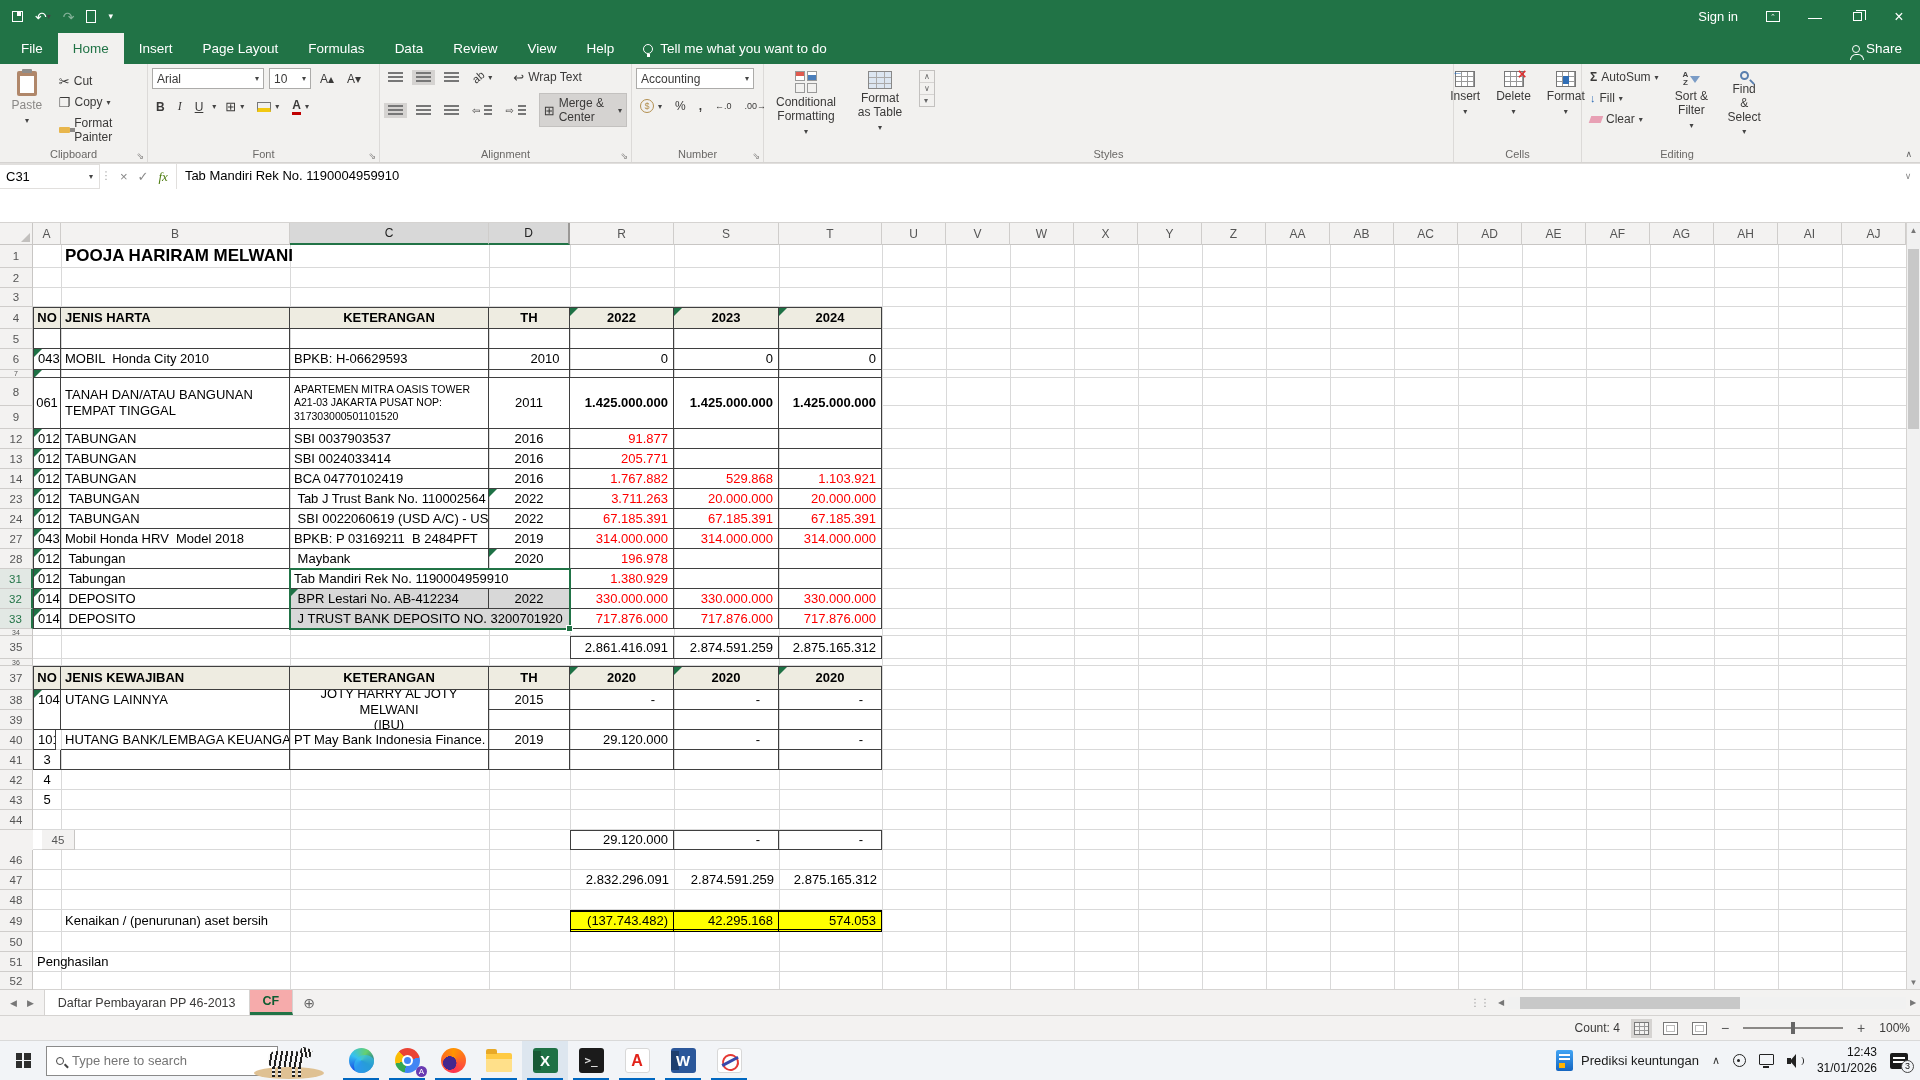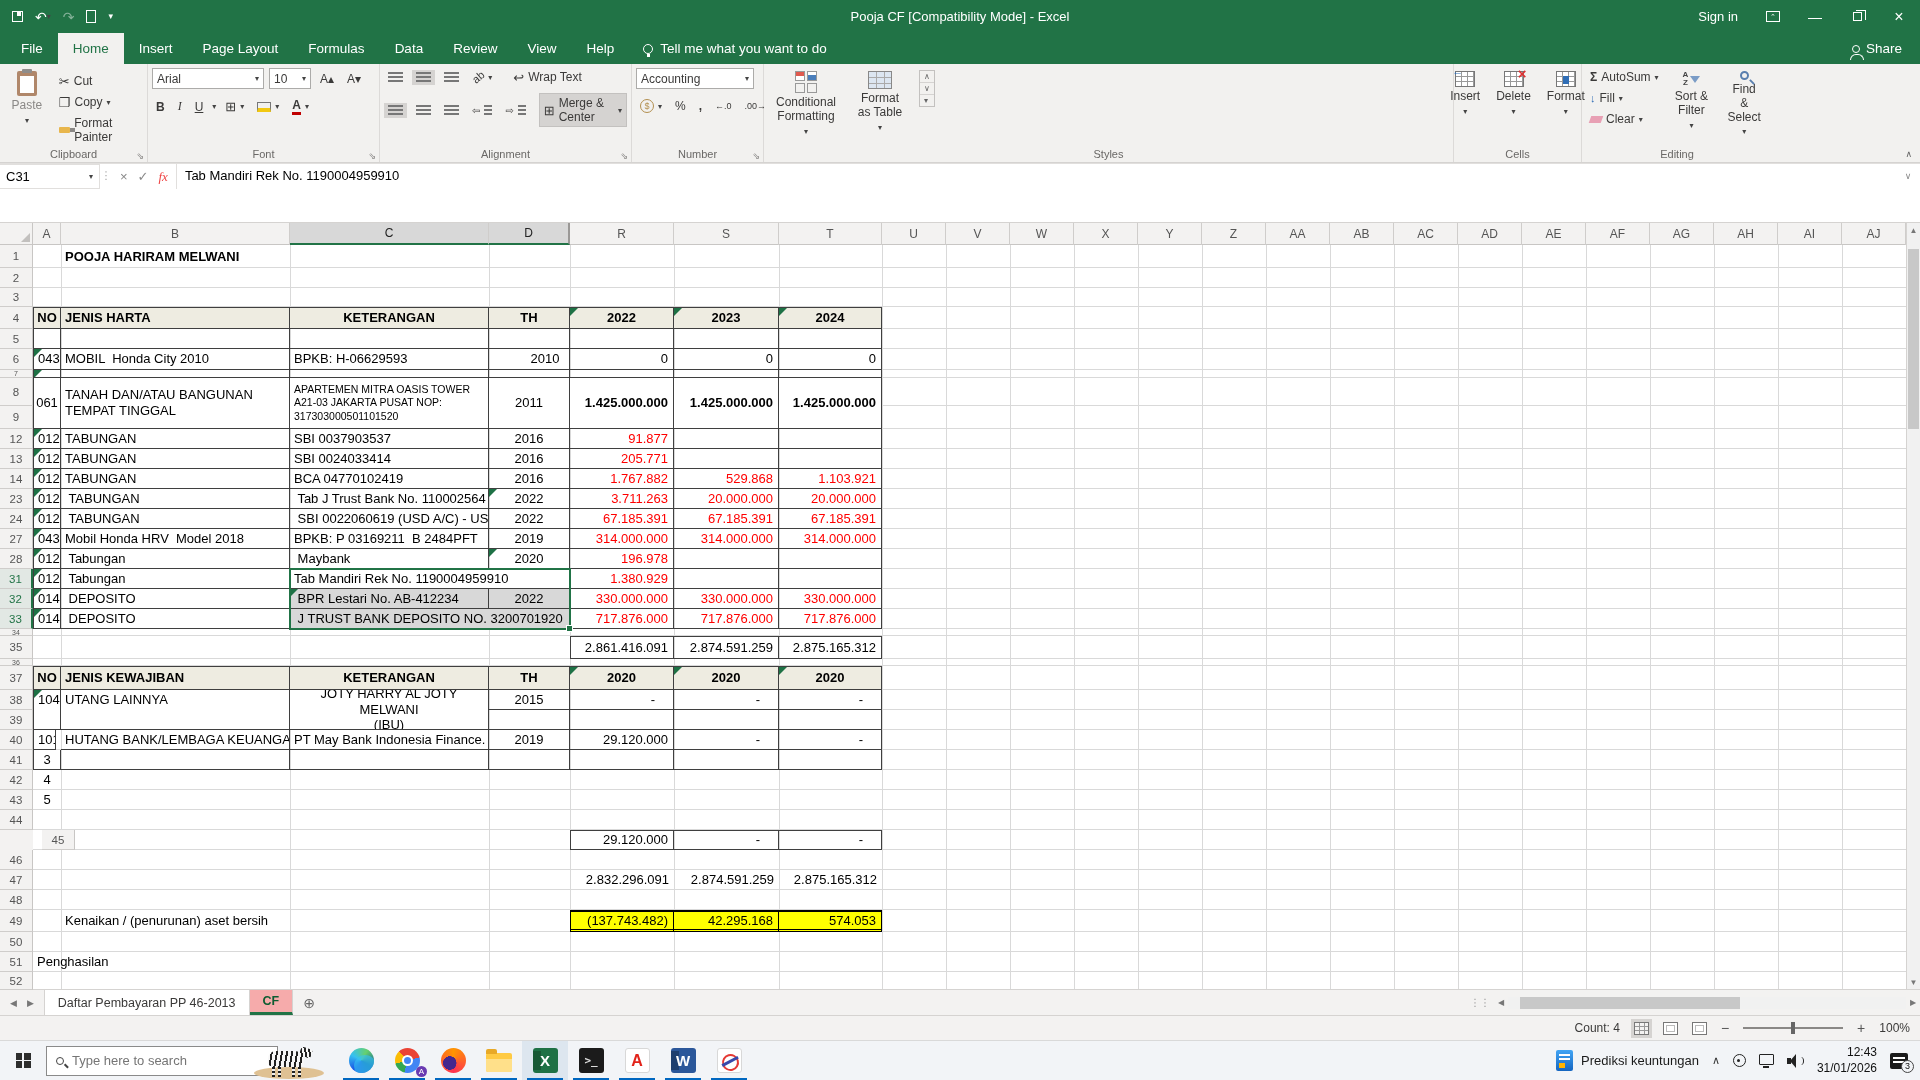--- a/index.html
+++ b/index.html
@@ -75,21 +75,21 @@
   .mag{width:9px;height:9px;border:2px solid #5a7fae;border-radius:50%;position:relative;display:inline-block}
   .mag::after{content:"";position:absolute;left:7px;top:8px;width:6px;height:2px;background:#5a7fae;transform:rotate(45deg)}
   .sortic{display:inline-flex;flex-direction:column;font-size:8px;font-weight:700;color:#444;line-height:1}
   .funnel{display:inline-block;width:0;height:0;border-left:5px solid transparent;border-right:5px solid transparent;border-top:7px solid #7a9cc6}
   .collapse{position:absolute;right:8px;bottom:3px;font-size:9px;color:#666}
   
   #fbar{height:59px;background:#fff;border-top:1px solid #e1dfdd;display:flex;align-items:flex-start;font-size:13px}
   .namebox{width:100px;height:25px;border:1px solid #e1dfdd;border-left:none;display:flex;align-items:center;justify-content:space-between;padding:0 6px}
   .fhandle{width:12px;text-align:center;color:#aaa;font-size:11px;padding-top:5px}
   .fbtns{display:flex;gap:10px;padding:5px 8px;color:#888;border-right:1px solid #e1dfdd;height:25px;align-items:center}
-  .fx{font-style:italic;font-family:"Liberation Serif",serif;color:#ef4444}
+  .fx{font-style:italic;font-family:"Liberation Serif",serif;color:#4d7c0f}
   .fvalue{flex:1;padding:4px 8px;color:#000}
   .fexpand{width:24px;color:#888;font-size:9px;text-align:center;padding-top:7px}
   
   #sheet{position:relative;width:1920px;height:767px;background:#fff;border-top:1px solid #d5d3d1}
   #colhdr{position:absolute;left:0;top:0;height:22px;width:1906px;background:#f3f2f1;border-bottom:1px solid #c8c6c4}
   .ch{position:absolute;top:0;height:22px;display:flex;align-items:center;justify-content:center;font-size:12px;color:#555;border-right:1px solid #cfcdcb}
   .ch.sel{background:#d8d8d8;border-bottom:2px solid #217346;color:#222}
   .ch.hidden-next{border-right:2px solid #9a9896}
   #corner{position:absolute;left:0;top:0;width:33px;height:22px;background:#f3f2f1;border-right:1px solid #c8c6c4;border-bottom:1px solid #c8c6c4}
   #corner::after{content:"";position:absolute;right:2px;bottom:2px;border-style:solid;border-width:0 0 9px 9px;border-color:transparent transparent #c2c0be transparent}
@@ -113,21 +113,21 @@
   .cell.box{border:1px solid #3f3f3f;border-left:none}
   .cell.box.bl{border-left:1px solid #3f3f3f}
   .cell.yel{background:#ffff00;border-top:2px solid #000;border-bottom:3px double #000;border-right:1px solid #000}
   .cell.yel.bl{border-left:1px solid #000}
   .cell.sel{background:#d8d8d8}
   .cell.wh{background:#fff}
   .cell.sm{font-size:10.5px;white-space:normal;line-height:1.25}
   .cell.wrap{white-space:normal}
   .cell.pre{white-space:pre-line;justify-content:center;text-align:center}
   .cell.top{align-items:flex-start;padding-top:2px}
-  .cell.ttl{font-size:13px;font-weight:700;overflow:visible;z-index:3}
+  .cell.ttl{font-size:17px;font-weight:700;overflow:visible;z-index:3}
   .cell.sp{overflow:visible;z-index:3}
   .cell.tri::before{content:"";position:absolute;left:0;top:0;border:4px solid transparent;border-top-color:#1e7145;border-left-color:#1e7145}
   #selrect{position:absolute;border:2px solid #217346;z-index:6;pointer-events:none}
   #selhandle{position:absolute;width:7px;height:7px;background:#217346;border:1px solid #fff;z-index:7}
   #vscroll{position:absolute;right:0;top:0;width:14px;height:767px;background:#f1f1f1;border-left:1px solid #d5d3d1}
   #vscroll .arr{height:15px;display:flex;align-items:center;justify-content:center;font-size:8px;color:#777}
   #vscroll .arr.dn{position:absolute;bottom:0;left:0;right:0}
   #vthumb{position:absolute;left:1px;right:1px;top:26px;height:180px;background:#c8c8c8}
   
   #tabbar{height:26px;background:#f3f2f1;display:flex;align-items:stretch;font-size:12.5px;border-top:1px solid #d5d3d1;position:relative}
@@ -216,21 +216,20 @@
     <span class="qi">
         <span class="floppy"></span>
       </span>
     <span class="qi">↶<span class="arrow">▾</span></span>
     <span class="qi dim">↷</span>
     <span class="qi">
         <span class="docic"></span>
       </span>
     <span class="qi" style="font-size:9px">▾</span>
   </div>
-  <div class="tb-title">Pooja CF  [Compatibility Mode] -  Excel</div>
   <div class="tb-right">
     <span class="signin">Sign in</span>
     <span class="ribopt">⌃</span>
     <span class="wbtn">—</span>
     <span class="wbtn">
         <span class="restore"></span>
       </span>
     <span class="wbtn" style="font-size:16px">×</span>
   </div>
 </div>

